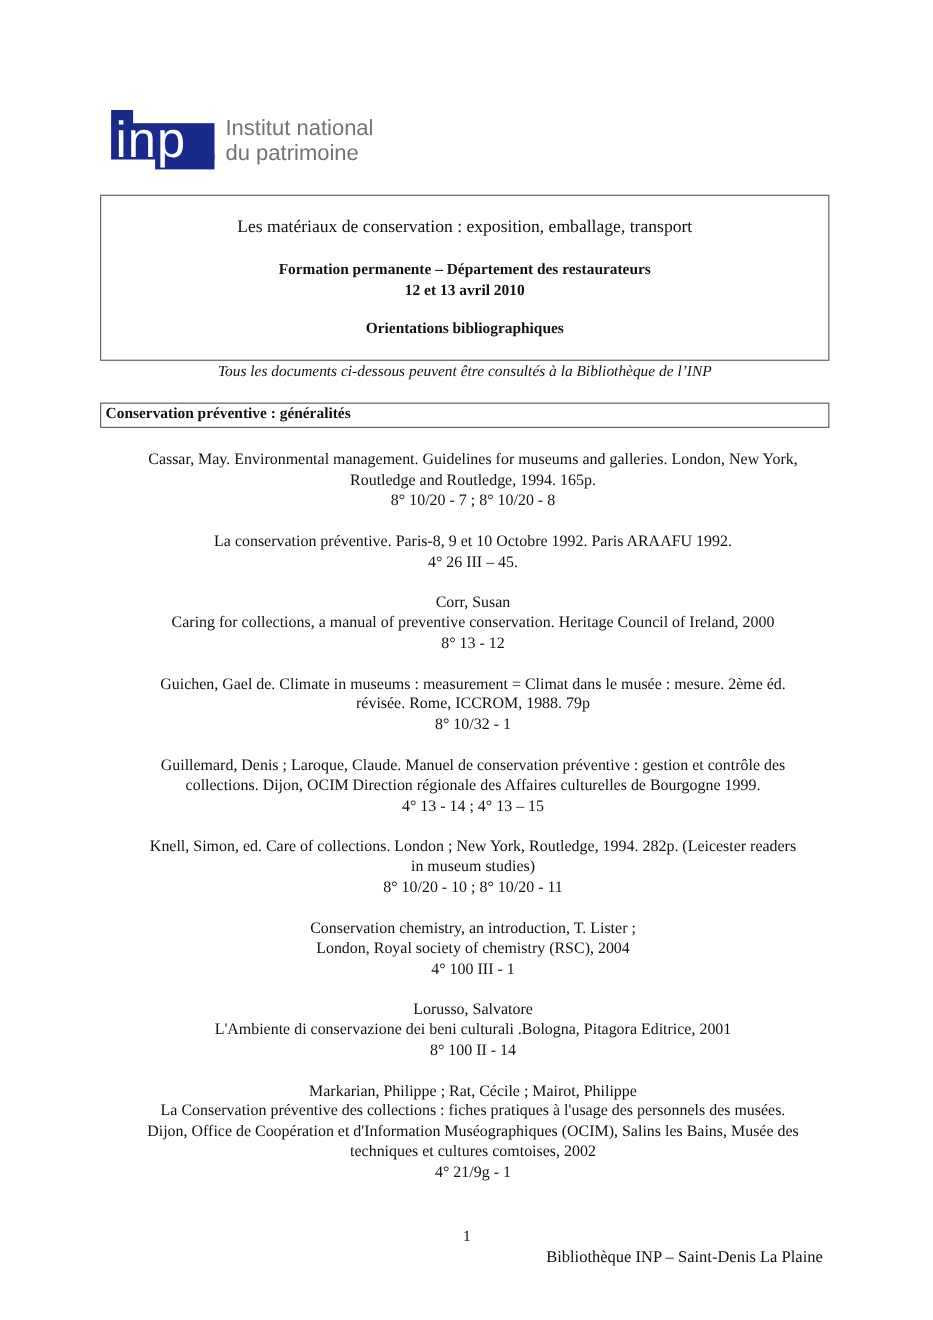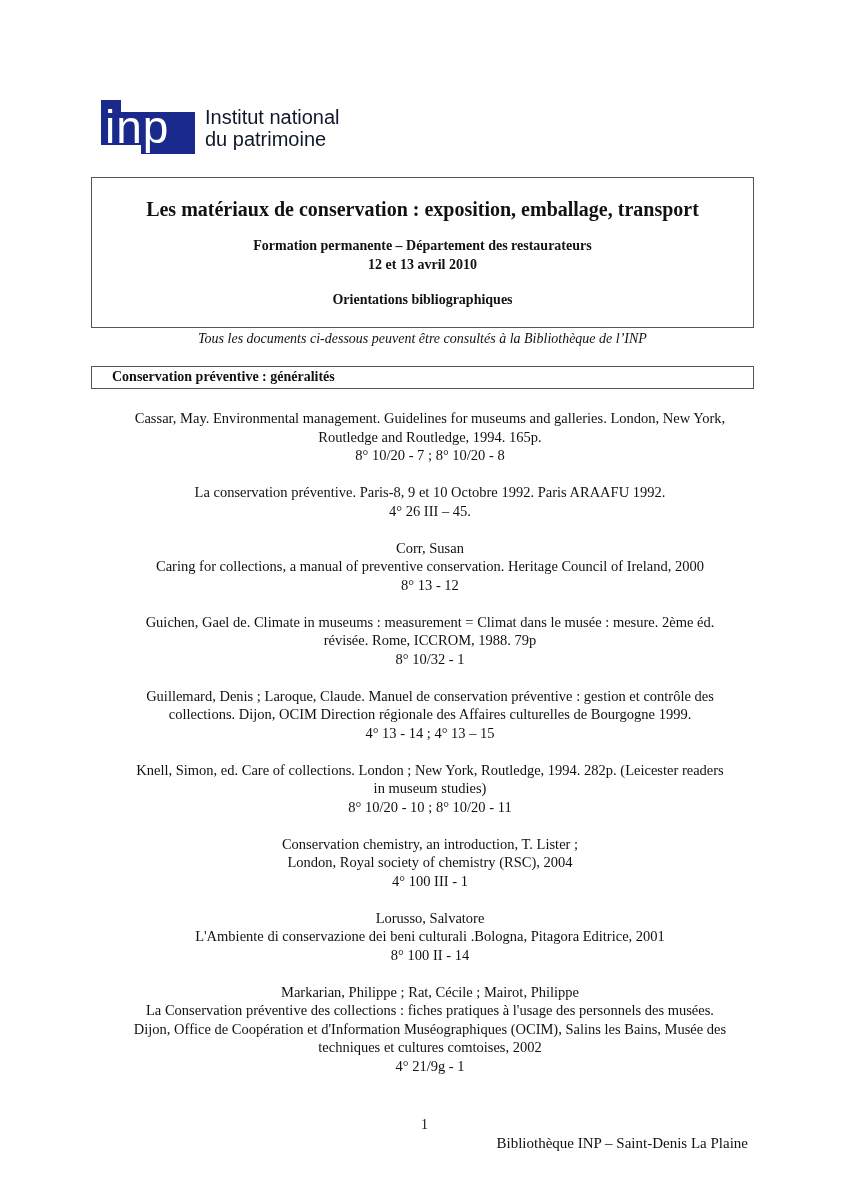--- a/index.html
+++ b/index.html
@@ -9,35 +9,35 @@
 
     
     .logo { position: absolute; left: 101px; top: 100px; width: 260px; height: 58px; }
     .logo-mark { position: absolute; left: 0; top: 0; width: 98px; height: 56px; }
     .logo-mark .blk-top { position: absolute; left: 0; top: 0; width: 20px; height: 14px; background: #1a2a8c; }
     .logo-mark .blk-main { position: absolute; left: 0; top: 12px; width: 94px; height: 33px; background: #1a2a8c; }
     .logo-mark .blk-bot { position: absolute; left: 40px; top: 40px; width: 54px; height: 14px; background: #1a2a8c; }
     .logo-mark .txt { position: absolute; left: 4px; top: 4px; font-family: "Liberation Sans", "DejaVu Sans", sans-serif;
       color: #fff; font-size: 46px; line-height: 46px; letter-spacing: 1px; }
     .logo-name { position: absolute; left: 104px; top: 6px; font-family: "Liberation Sans", "DejaVu Sans", sans-serif;
-      color: #0f172a; font-size: 20px; line-height: 22px; }
+      color: #737373; font-size: 20px; line-height: 22px; }
 
     
     .title-box { position: absolute; left: 91px; top: 177px; width: 663px; height: 151px;
       border: 1.5px solid #555; box-sizing: border-box; text-align: center; }
-    .title { position: absolute; left: 0; right: 0; top: 20px; font-weight: bold; font-size: 20px; }
+    .title { position: absolute; left: 0; right: 0; top: 20px; font-weight: normal; font-size: 16px; }
     .sub1 { position: absolute; left: 0; right: 0; top: 60px; font-weight: bold; font-size: 14px; }
     .sub2 { position: absolute; left: 0; right: 0; top: 79px; font-weight: bold; font-size: 14px; text-align: center; }
     .sub3 { position: absolute; left: 0; right: 0; top: 114px; font-weight: bold; font-size: 14px; }
 
     .notice { position: absolute; left: 91px; width: 663px; top: 331px; text-align: center;
       font-style: italic; font-size: 14px; }
 
     .section-box { position: absolute; left: 91px; top: 366px; width: 663px; height: 23px;
-      border: 1.5px solid #555; box-sizing: border-box; padding-left: 20px; font-weight: bold; font-size: 14px; line-height: 20px; }
+      border: 1.5px solid #555; box-sizing: border-box; padding-left: 4px; font-weight: bold; font-size: 14px; line-height: 20px; }
 
     .entries { position: absolute; left: 100px; top: 409px; width: 660px; font-size: 14.5px; line-height: 18.5px; text-align: center; }
     .entry { margin-bottom: 18.5px; }
     .entry .line { display: block; white-space: nowrap; }
 
     .page-num { position: absolute; left: 421px; top: 1117px; font-size: 14px; }
     .footer { position: absolute; right: 100px; top: 1135px; font-size: 15px; }
   </style>
 </head>
 <body>

